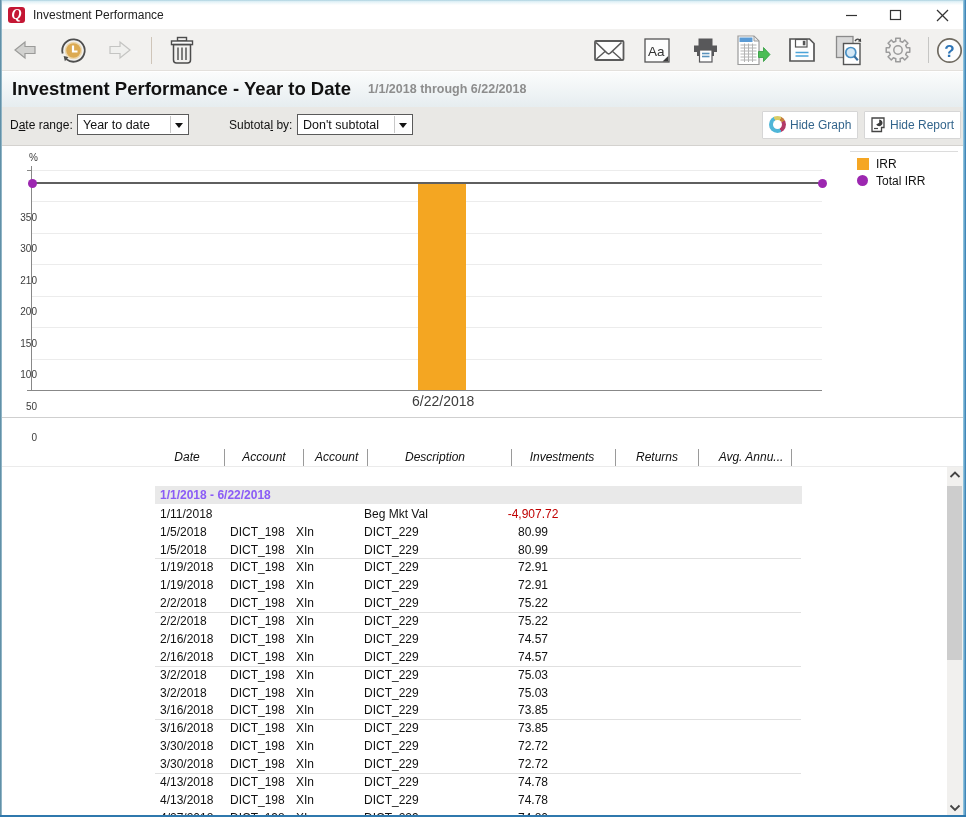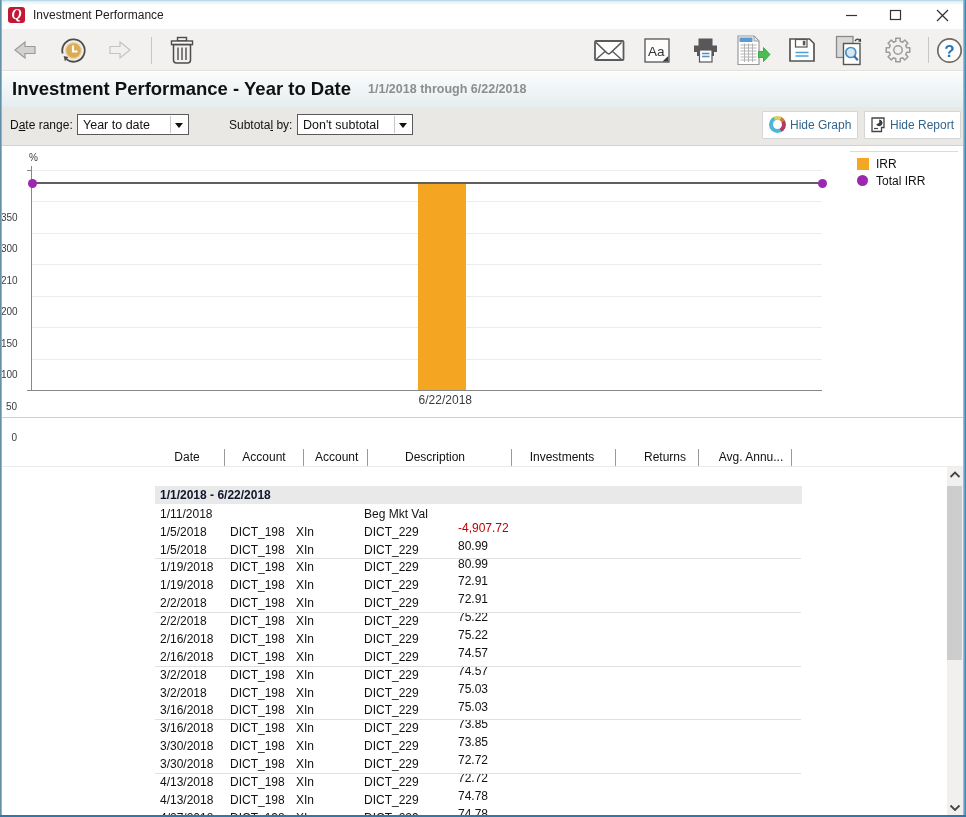--- a/index.html
+++ b/index.html
@@ -38,35 +38,35 @@
   .combo .ctext { position:absolute; left:5px; top:3px; }
   .combo .carrow { position:absolute; right:1px; top:1px; bottom:1px; width:17px; background:#fdfdfd;
     border-left:1px solid #c8c8c8; }
   .combo .carrow:after { content:""; position:absolute; left:4px; top:7px; width:0; height:0;
     border-left:4.5px solid transparent; border-right:4.5px solid transparent; border-top:5px solid #111; }
   .hbtn { top:111px; height:28px; background:#fff; border:1px solid #d6d6d6; border-radius:1px;
     font-size:13px; color:#33658c; }
 
   
   #chart { left:2px; top:147px; width:961px; height:270px; background:#fff; }
-  .ylab { position:absolute; width:16px; text-align:right; font-size:10px; color:#3c3c3c;margin-top:48px; }
+  .ylab { position:absolute; width:36px; text-align:right; font-size:10px; color:#3c3c3c;margin-top:48px; }
   .grid { position:absolute; left:32px; width:790px; height:1px; background:#ececec; }
 
   
-  .th { position:absolute; top:450px; font-size:12px; color:#111; }
+  .th { position:absolute; top:450px; font-size:12px; color:#111;font-style:italic; }
   .thsep { position:absolute; top:449px; width:1px; height:17px; background:#9a9a9a; }
 
   
   #grouphdr { left:155px; top:486px; width:647px; height:18px; background:#e9e9e9; }
   .row { position:absolute; left:155px; width:647px; height:18px; font-size:12px; color:#111; }
   .c1 { position:absolute; left:5px; top:2px; }
   .c2 { position:absolute; left:75px; top:2px; }
   .c3 { position:absolute; left:141px; top:2px; }
   .c4 { position:absolute; left:209px; top:2px; }
-  .c5 { position:absolute; left:303px; top:16px; width:150px; text-align:left; }
+  .c5 { position:absolute; left:303px; top:2px; width:150px; text-align:center; }
   .rsep { position:absolute; left:155px; width:646px; height:1px; background:#e0e0e0; }
 
   
   #sbar { left:947px; top:467px; width:16px; height:349px; background:#f1f0ee; }
   #sthumb { left:0px; top:19px; width:15px; height:174px; background:#cdcdcd; }
 </style>
 </head>
 <body>
 
 <div class="abs" id="titlebar"></div>
@@ -212,49 +212,49 @@
 <div class="grid" style="top:358.6px"></div>
 <div class="ylab" style="left:1px;top:384.0px">0</div>
 <div class="abs" style="left:31px;top:166px;width:1px;height:224px;background:#888"></div>
 <div class="abs" style="left:31px;top:390px;width:791px;height:1px;background:#888"></div>
 <div class="abs" style="left:27px;top:170px;width:5px;height:1px;background:#888"></div>
 <div class="abs" style="left:27px;top:390px;width:5px;height:1px;background:#888"></div>
 <div class="abs" style="left:417.6px;top:183px;width:48.6px;height:207px;background:#f4a622"></div>
 <div class="abs" style="left:32px;top:182px;width:790px;height:1.8px;background:#5f5f5f"></div>
 <div class="abs" style="left:27.5px;top:178.5px;width:9px;height:9px;border-radius:50%;background:#9c27b0"></div>
 <div class="abs" style="left:817.5px;top:178.5px;width:9px;height:9px;border-radius:50%;background:#9c27b0"></div>
-<div class="abs" style="left:412px;top:393px;width:60px;text-align:right;font-size:12px;color:#3c3c3c">6/22/2018</div>
+<div class="abs" style="left:412px;top:393px;width:60px;text-align:left;font-size:14px;color:#3c3c3c">6/22/2018</div>
 <div class="abs" style="left:850px;top:151px;width:108px;height:1px;background:#dcdcdc"></div>
 <div class="abs" style="left:857px;top:158px;width:12px;height:12px;background:#f5a623"></div>
 <div class="abs" style="left:876px;top:157px;font-size:12px;color:#111">IRR</div>
 <div class="abs" style="left:857px;top:175px;width:11px;height:11px;border-radius:50%;background:#9c27b0"></div>
 <div class="abs" style="left:876px;top:174px;font-size:12px;color:#111">Total IRR</div>
 </div>
 
 <div id="tablehdr">
 <div class="th" style="left:167px;width:40px;text-align:center">Date</div>
 <div class="th" style="left:239px;width:50px;text-align:center">Account</div>
 <div class="th" style="left:315px;width:40px;text-align:center">Account</div>
 <div class="th" style="left:400px;width:70px;text-align:center">Description</div>
 <div class="th" style="left:527px;width:70px;text-align:center">Investments</div>
-<div class="th" style="left:636px;width:50px;text-align:right">Returns</div>
+<div class="th" style="left:636px;width:50px;text-align:left">Returns</div>
 <div class="th" style="left:716px;width:70px;text-align:center">Avg. Annu...</div>
 <div class="thsep" style="left:224px"></div>
 <div class="thsep" style="left:303px"></div>
 <div class="thsep" style="left:367px"></div>
 <div class="thsep" style="left:511px"></div>
 <div class="thsep" style="left:615px"></div>
 <div class="thsep" style="left:698px"></div>
 <div class="thsep" style="left:791px"></div>
 <div class="abs" style="left:2px;top:417px;width:961px;height:1px;background:#cfcfcf"></div>
 <div class="abs" style="left:2px;top:466px;width:961px;height:1px;background:#ebebeb"></div>
 </div>
 <div id="tablebody">
 <div class="abs" id="grouphdr"></div>
-<div class="abs" style="left:160px;top:488px;font-size:12px;font-weight:bold;color:#0f172a">1/1/2018 - 6/22/2018</div>
+<div class="abs" style="left:160px;top:488px;font-size:12px;font-weight:bold;color:#8b5cf6">1/1/2018 - 6/22/2018</div>
 <div class="row" style="top:504.8px">
       <span class="c1">1/11/2018</span>
       <span class="c2"></span>
       <span class="c3"></span>
       <span class="c4">Beg Mkt Val</span>
       <span class="c5" style="color:#c00000;">-4,907.72</span>
     </div>
 <div class="row" style="top:522.7px">
       <span class="c1">1/5/2018</span>
       <span class="c2">DICT_198</span>

